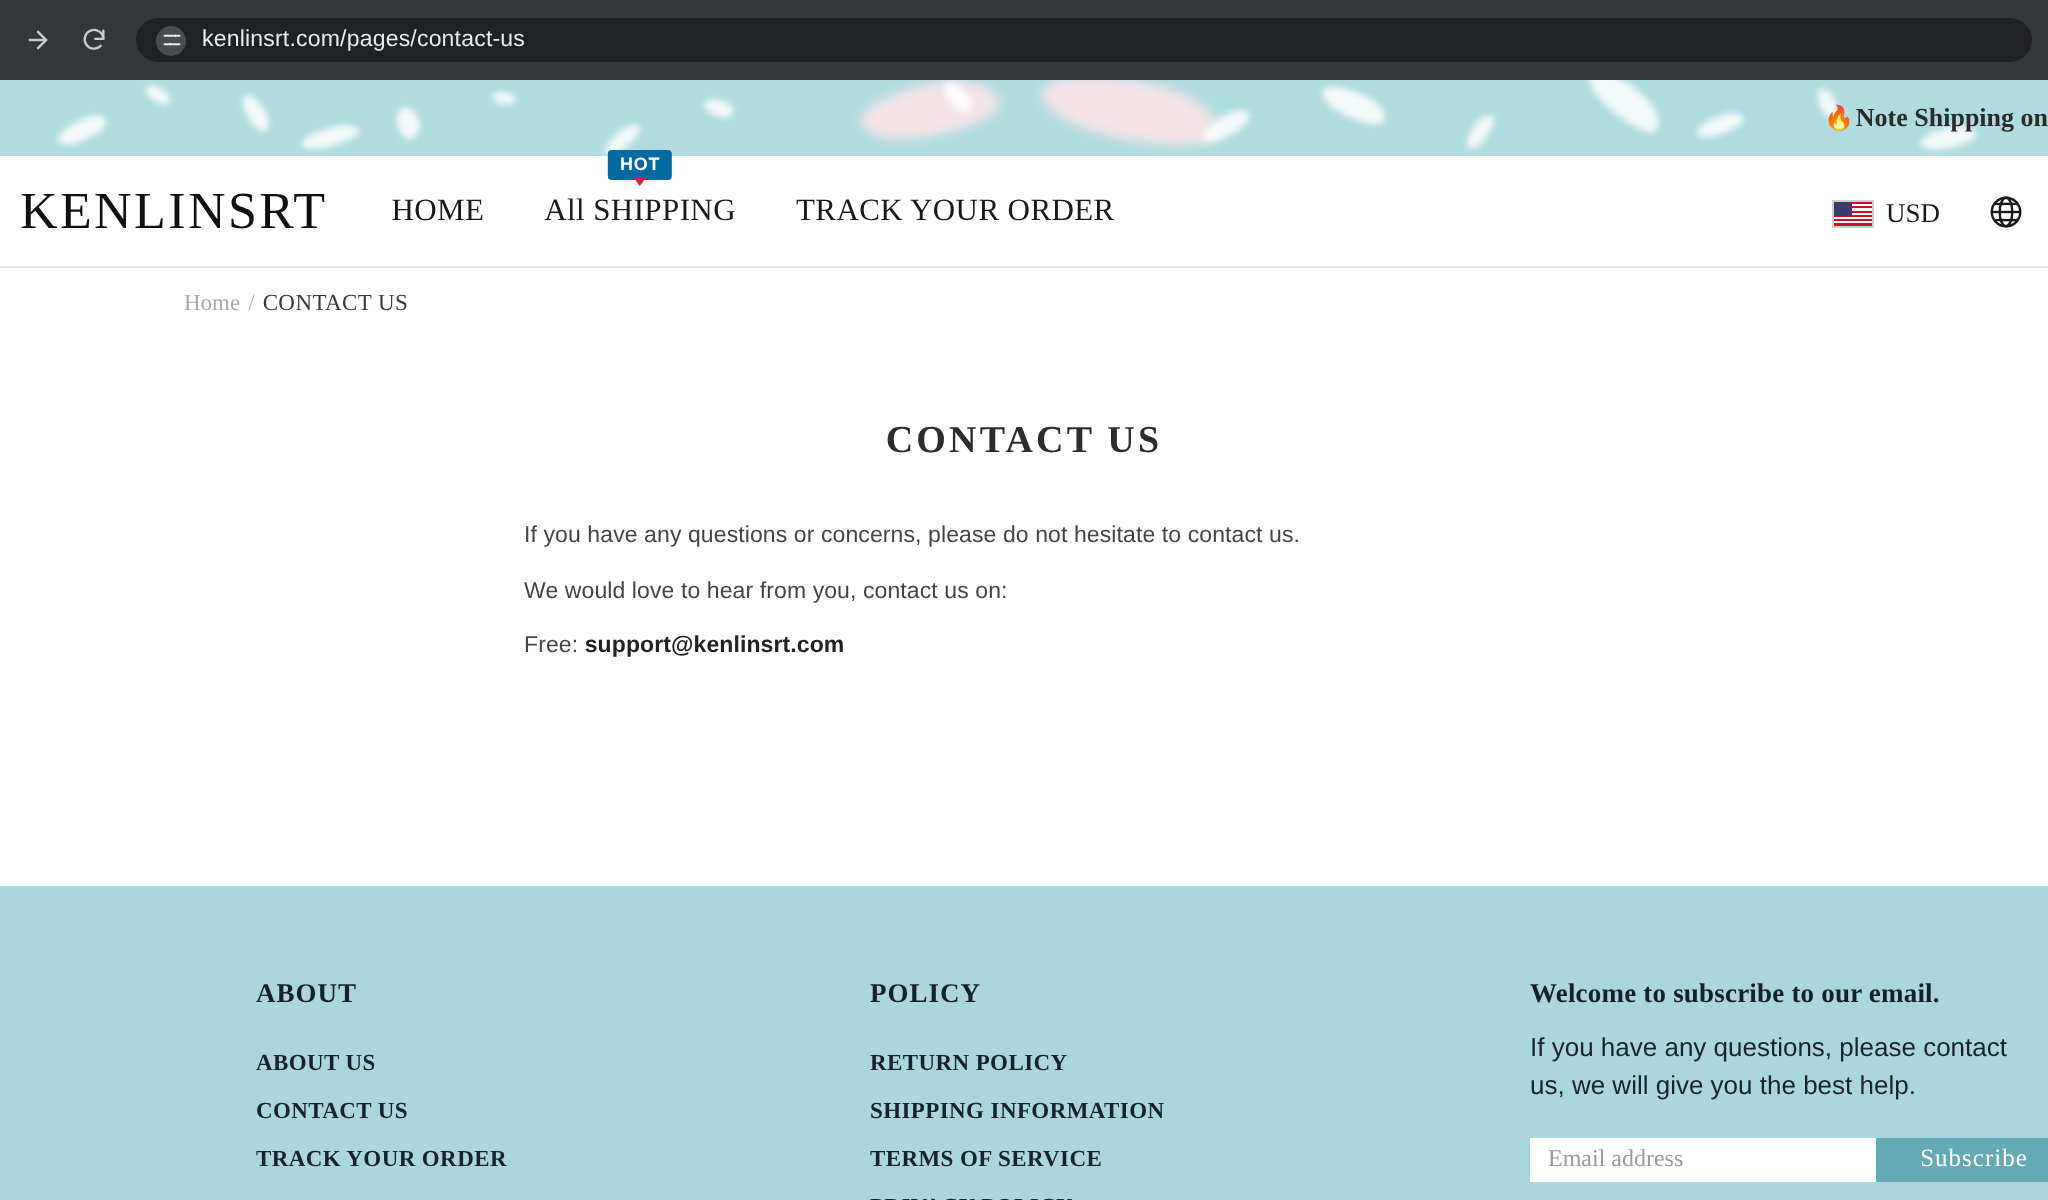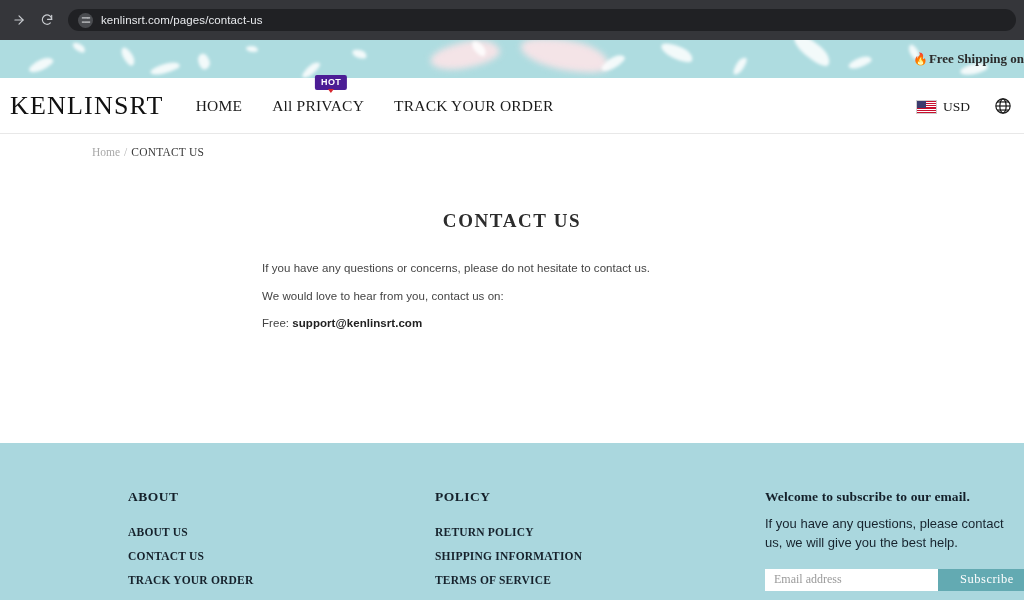--- a/index.html
+++ b/index.html
@@ -118,30 +118,29 @@
     color: #1a1a1a;
     white-space: nowrap;
     letter-spacing: .2px;
     padding: 4px 0;
   }
   .hot-badge {
     position: absolute;
     top: -18px;
     left: 50%;
     transform: translateX(-50%);
-    background: #4c1d95;
+    background: #0369a1;
     color: #fff;
     font-family: "Liberation Sans", sans-serif;
     font-size: 9px;
     font-weight: bold;
     letter-spacing: .4px;
     line-height: 1;
     padding: 3px 6px 3px 6px;
     border-radius: 2px;
-    margin-left: 13px;
   }
   .hot-badge::after {
     content: "";
     position: absolute;
     bottom: -3px; left: 50%;
     transform: translateX(-50%);
     width: 0; height: 0;
     border-left: 3px solid transparent;
     border-right: 3px solid transparent;
     border-top: 4px solid #d7282f;
@@ -353,34 +352,34 @@
     <span class="petal" style="left:600px; top:18px; width:26px; height:10px; transform:rotate(-30deg);"></span>
     <span class="petal" style="left:660px; top:6px;  width:34px; height:13px; transform:rotate(25deg);"></span>
     <span class="petal" style="left:730px; top:22px; width:20px; height:8px;  transform:rotate(-55deg);"></span>
     <span class="petal" style="left:790px; top:2px;  width:44px; height:16px; transform:rotate(40deg);"></span>
     <span class="petal" style="left:848px; top:18px; width:24px; height:9px;  transform:rotate(-20deg);"></span>
     <span class="petal" style="left:906px; top:8px;  width:16px; height:8px;  transform:rotate(65deg);"></span>
     <span class="petal" style="left:960px; top:24px; width:28px; height:10px; transform:rotate(-12deg);"></span>
   </div>
   <div id="announcement-text">
     <span class="flame">🔥</span>
-    <span>Free Shipping on</span>
+    <span>Note Shipping on</span>
   </div>
 </div>
 
 <header id="site-header">
   <div id="logo">KENLINSRT</div>
 
   <nav id="main-nav">
     <div class="nav-item">
       <span>HOME</span>
     </div>
     <div class="nav-item">
       <span class="hot-badge">HOT</span>
-      <span>All PRIVACY</span>
+      <span>All SHIPPING</span>
     </div>
     <div class="nav-item">
       <span>TRACK YOUR ORDER</span>
     </div>
   </nav>
 
   <div id="header-right">
     <div id="currency-selector">
       <span class="flag-icon">
         <span class="stripes"></span>

